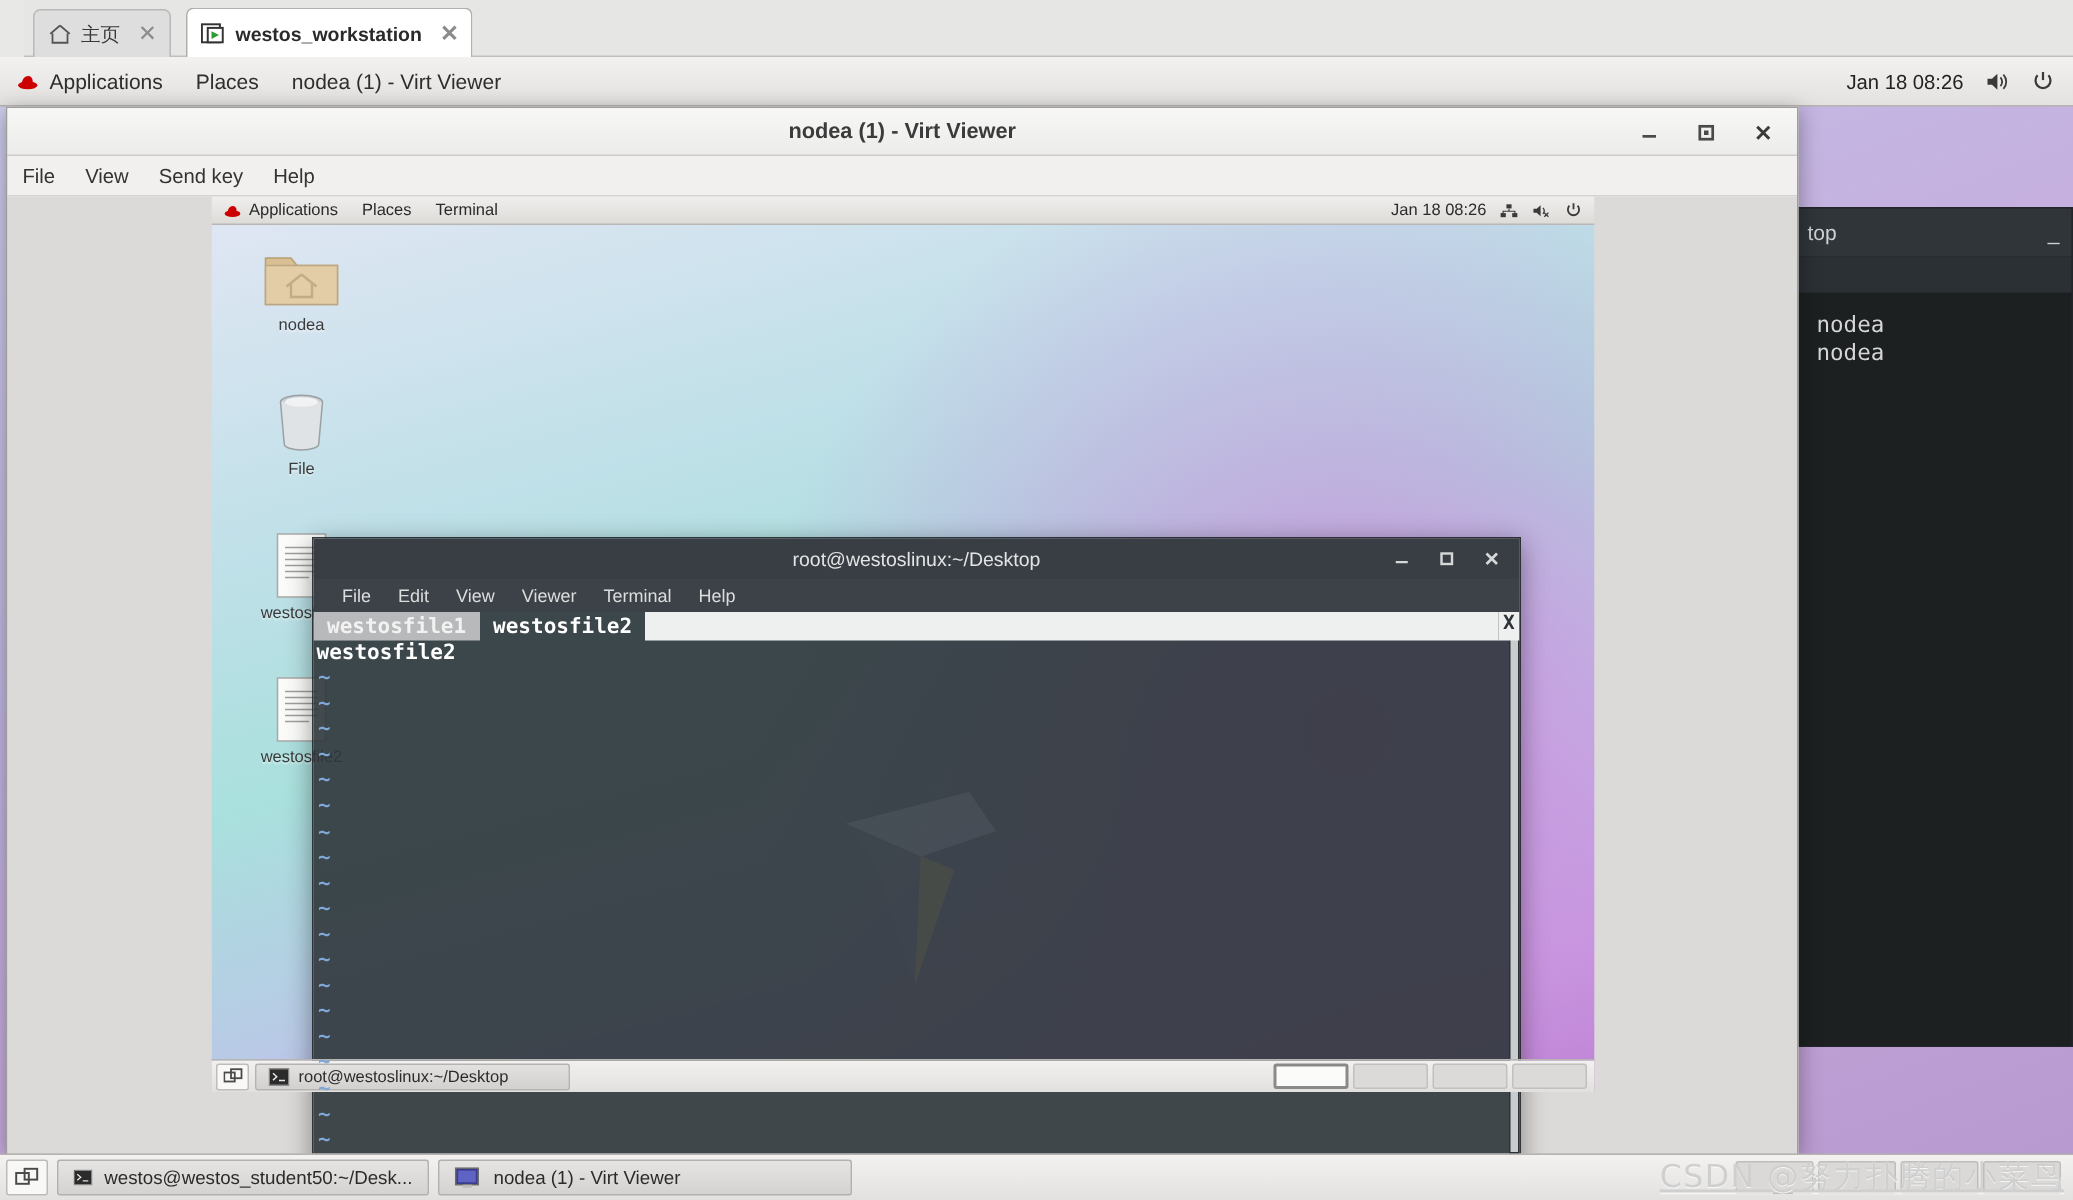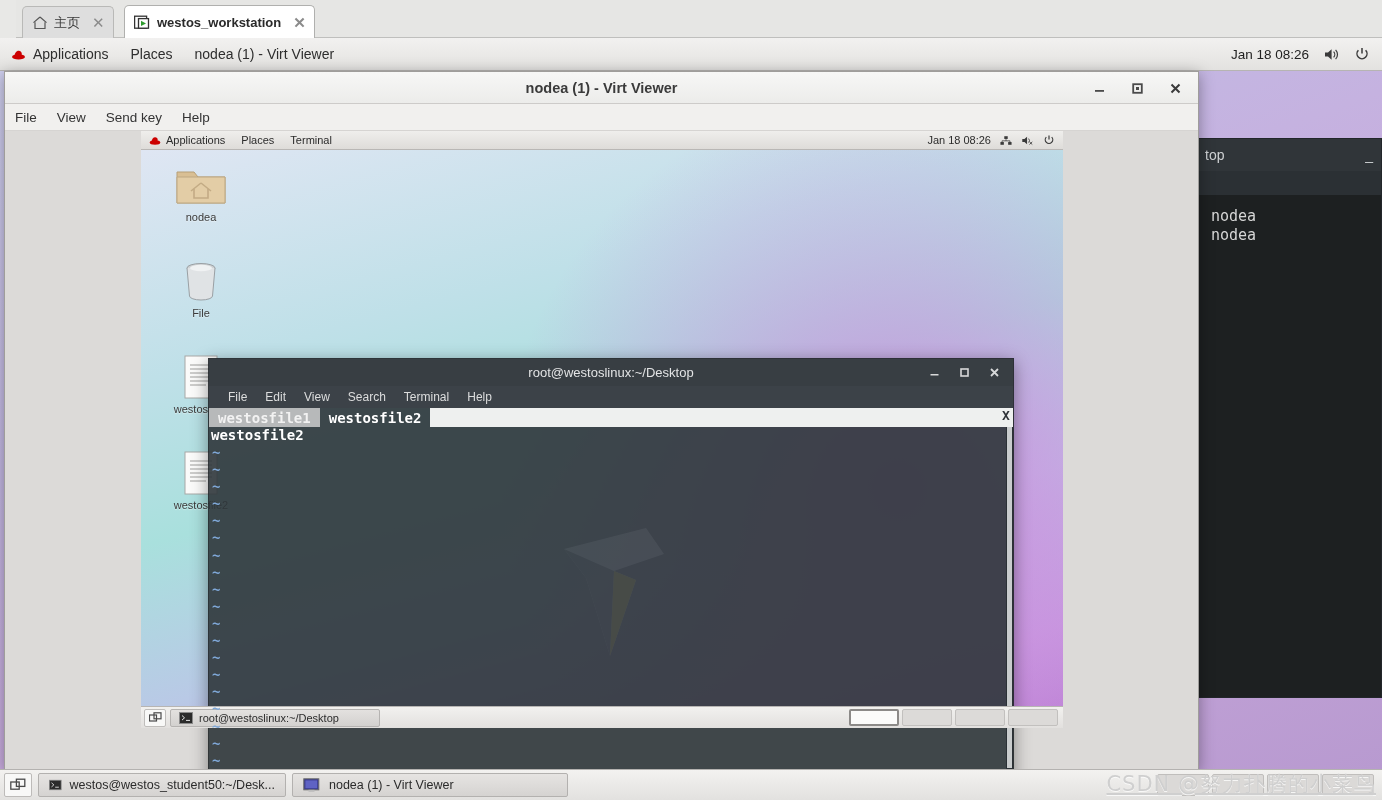--- a/index.html
+++ b/index.html
@@ -430,21 +430,21 @@
                       <path d="M2 2 L9 9 M9 2 L2 9" stroke="#d7d8d9" stroke-width="1.8" fill="none"></path>
                     </svg>
                 </div>
               </div>
             </div>
 
             <div class="gterm-menu">
               <div class="m">File</div>
               <div class="m">Edit</div>
               <div class="m">View</div>
-              <div class="m">Search</div>
+              <div class="m">Viewer</div>
               <div class="m">Terminal</div>
               <div class="m">Help</div>
             </div>
 
             <div class="gterm-screen">
 
               <div class="wmark">
                 <svg width="150" height="152" viewBox="0 0 150 152">
                   <path d="M28 33 L110 12 L128 38 L78 55 L100 64 L74 140 L50 62 Z" fill="#6d747c"></path>
                   <path d="M28 33 L78 55 L74 140 L50 62 Z" fill="#434a52"></path>

